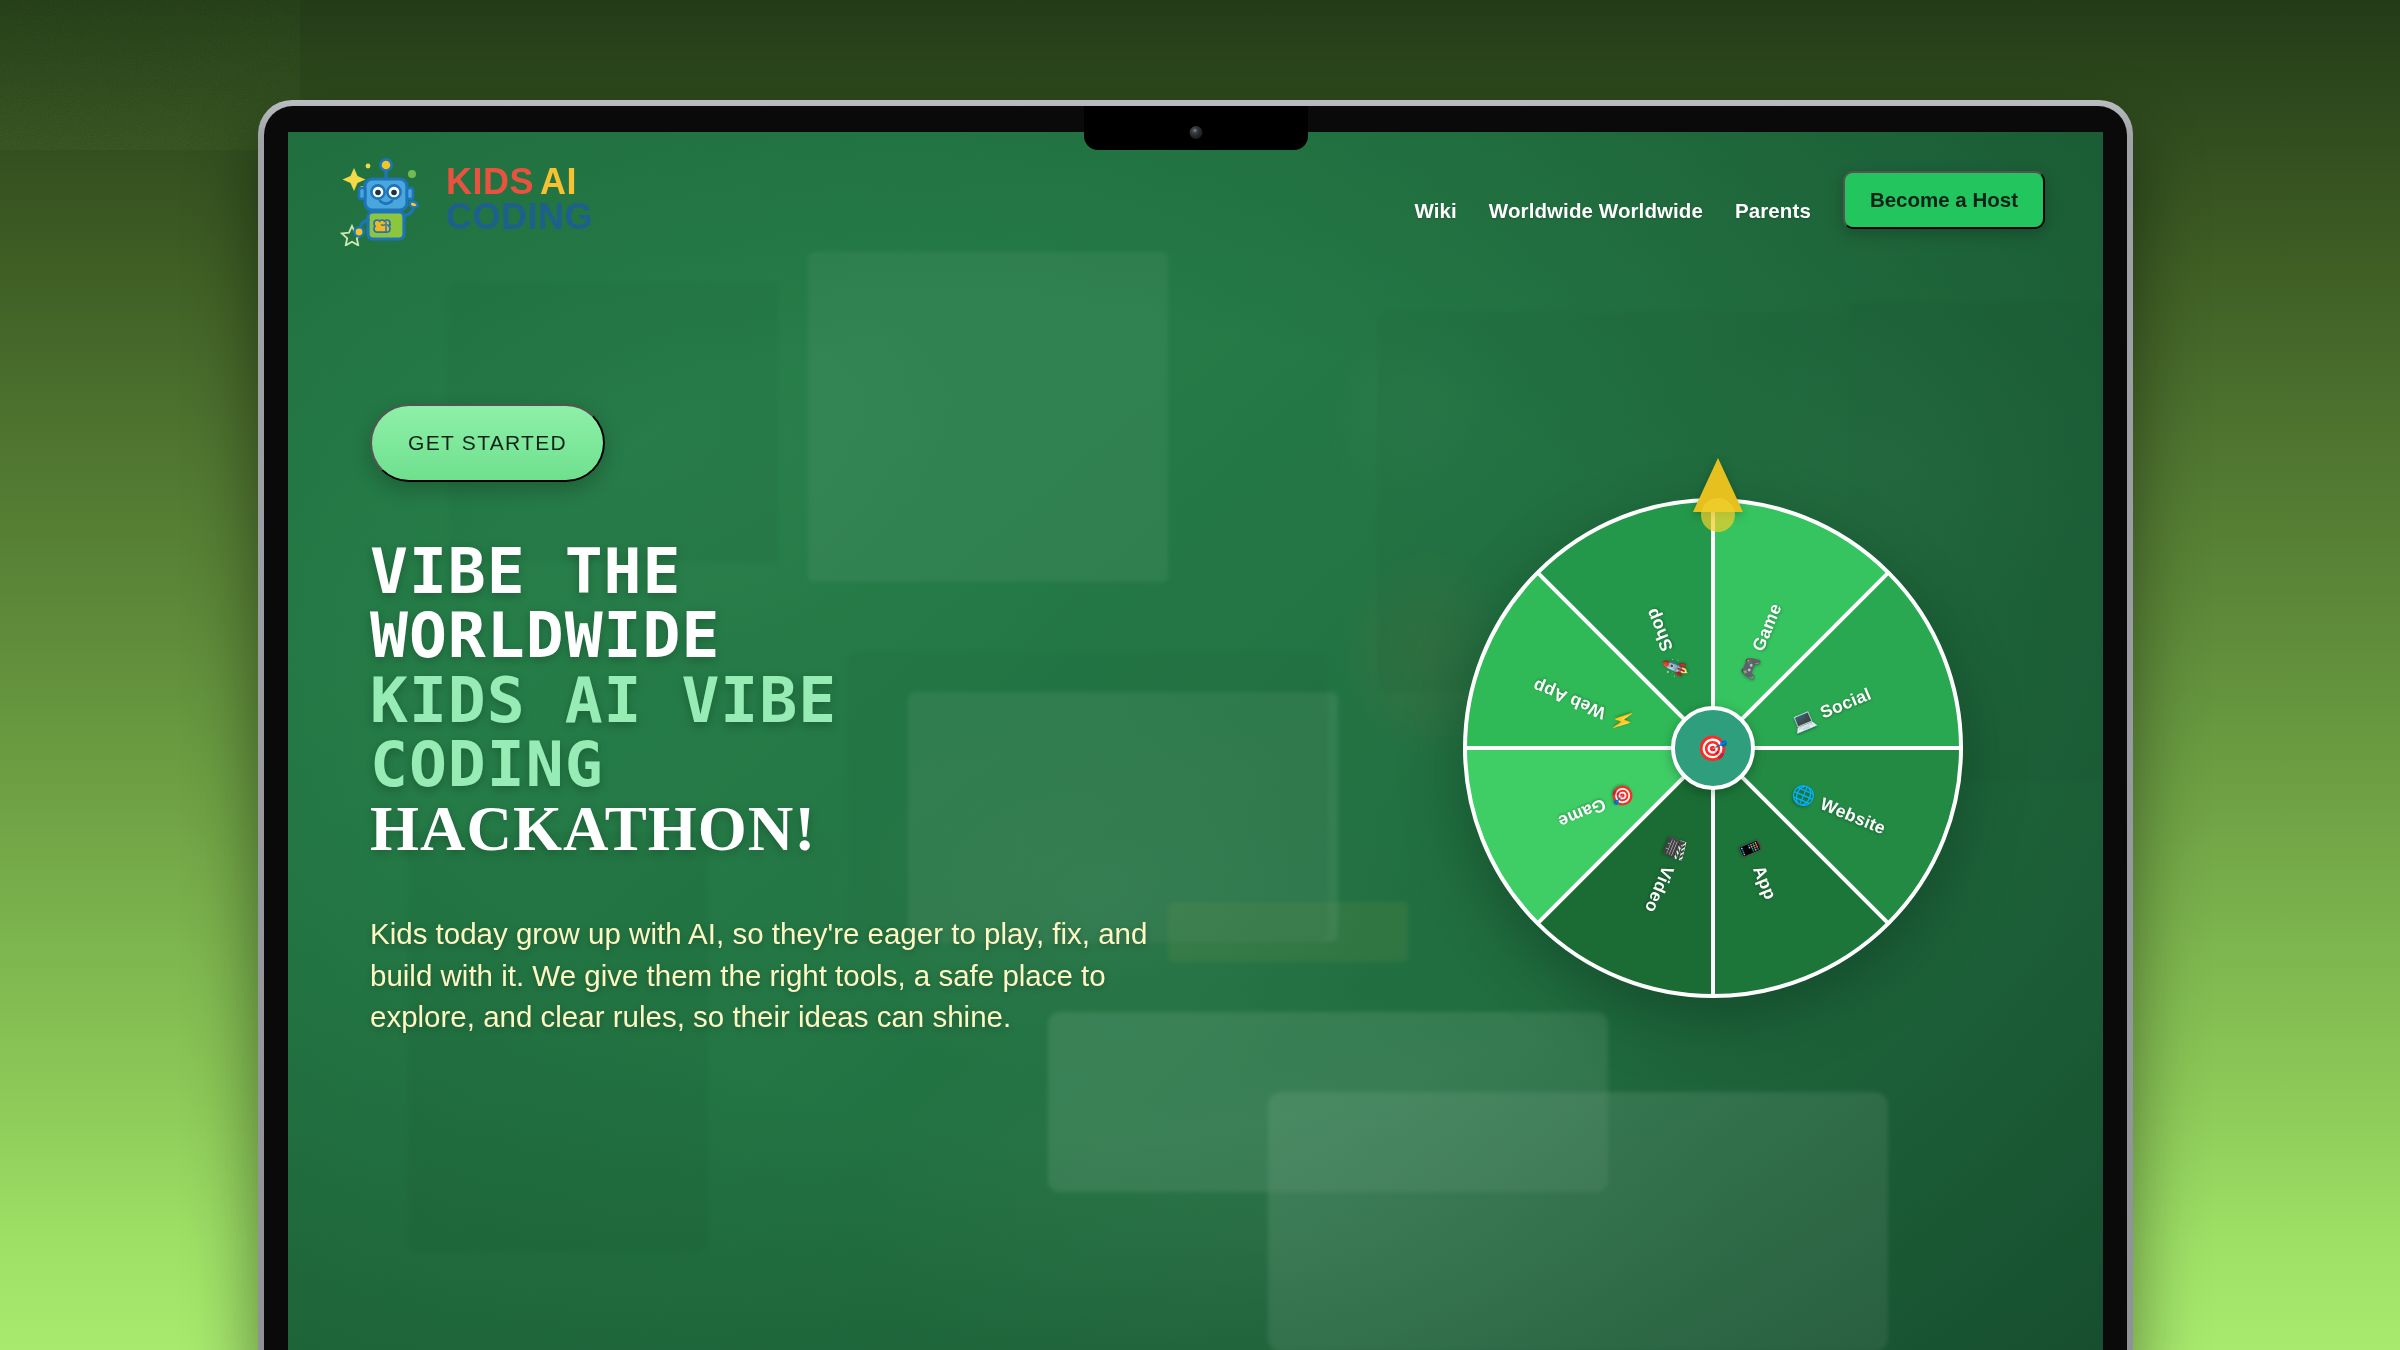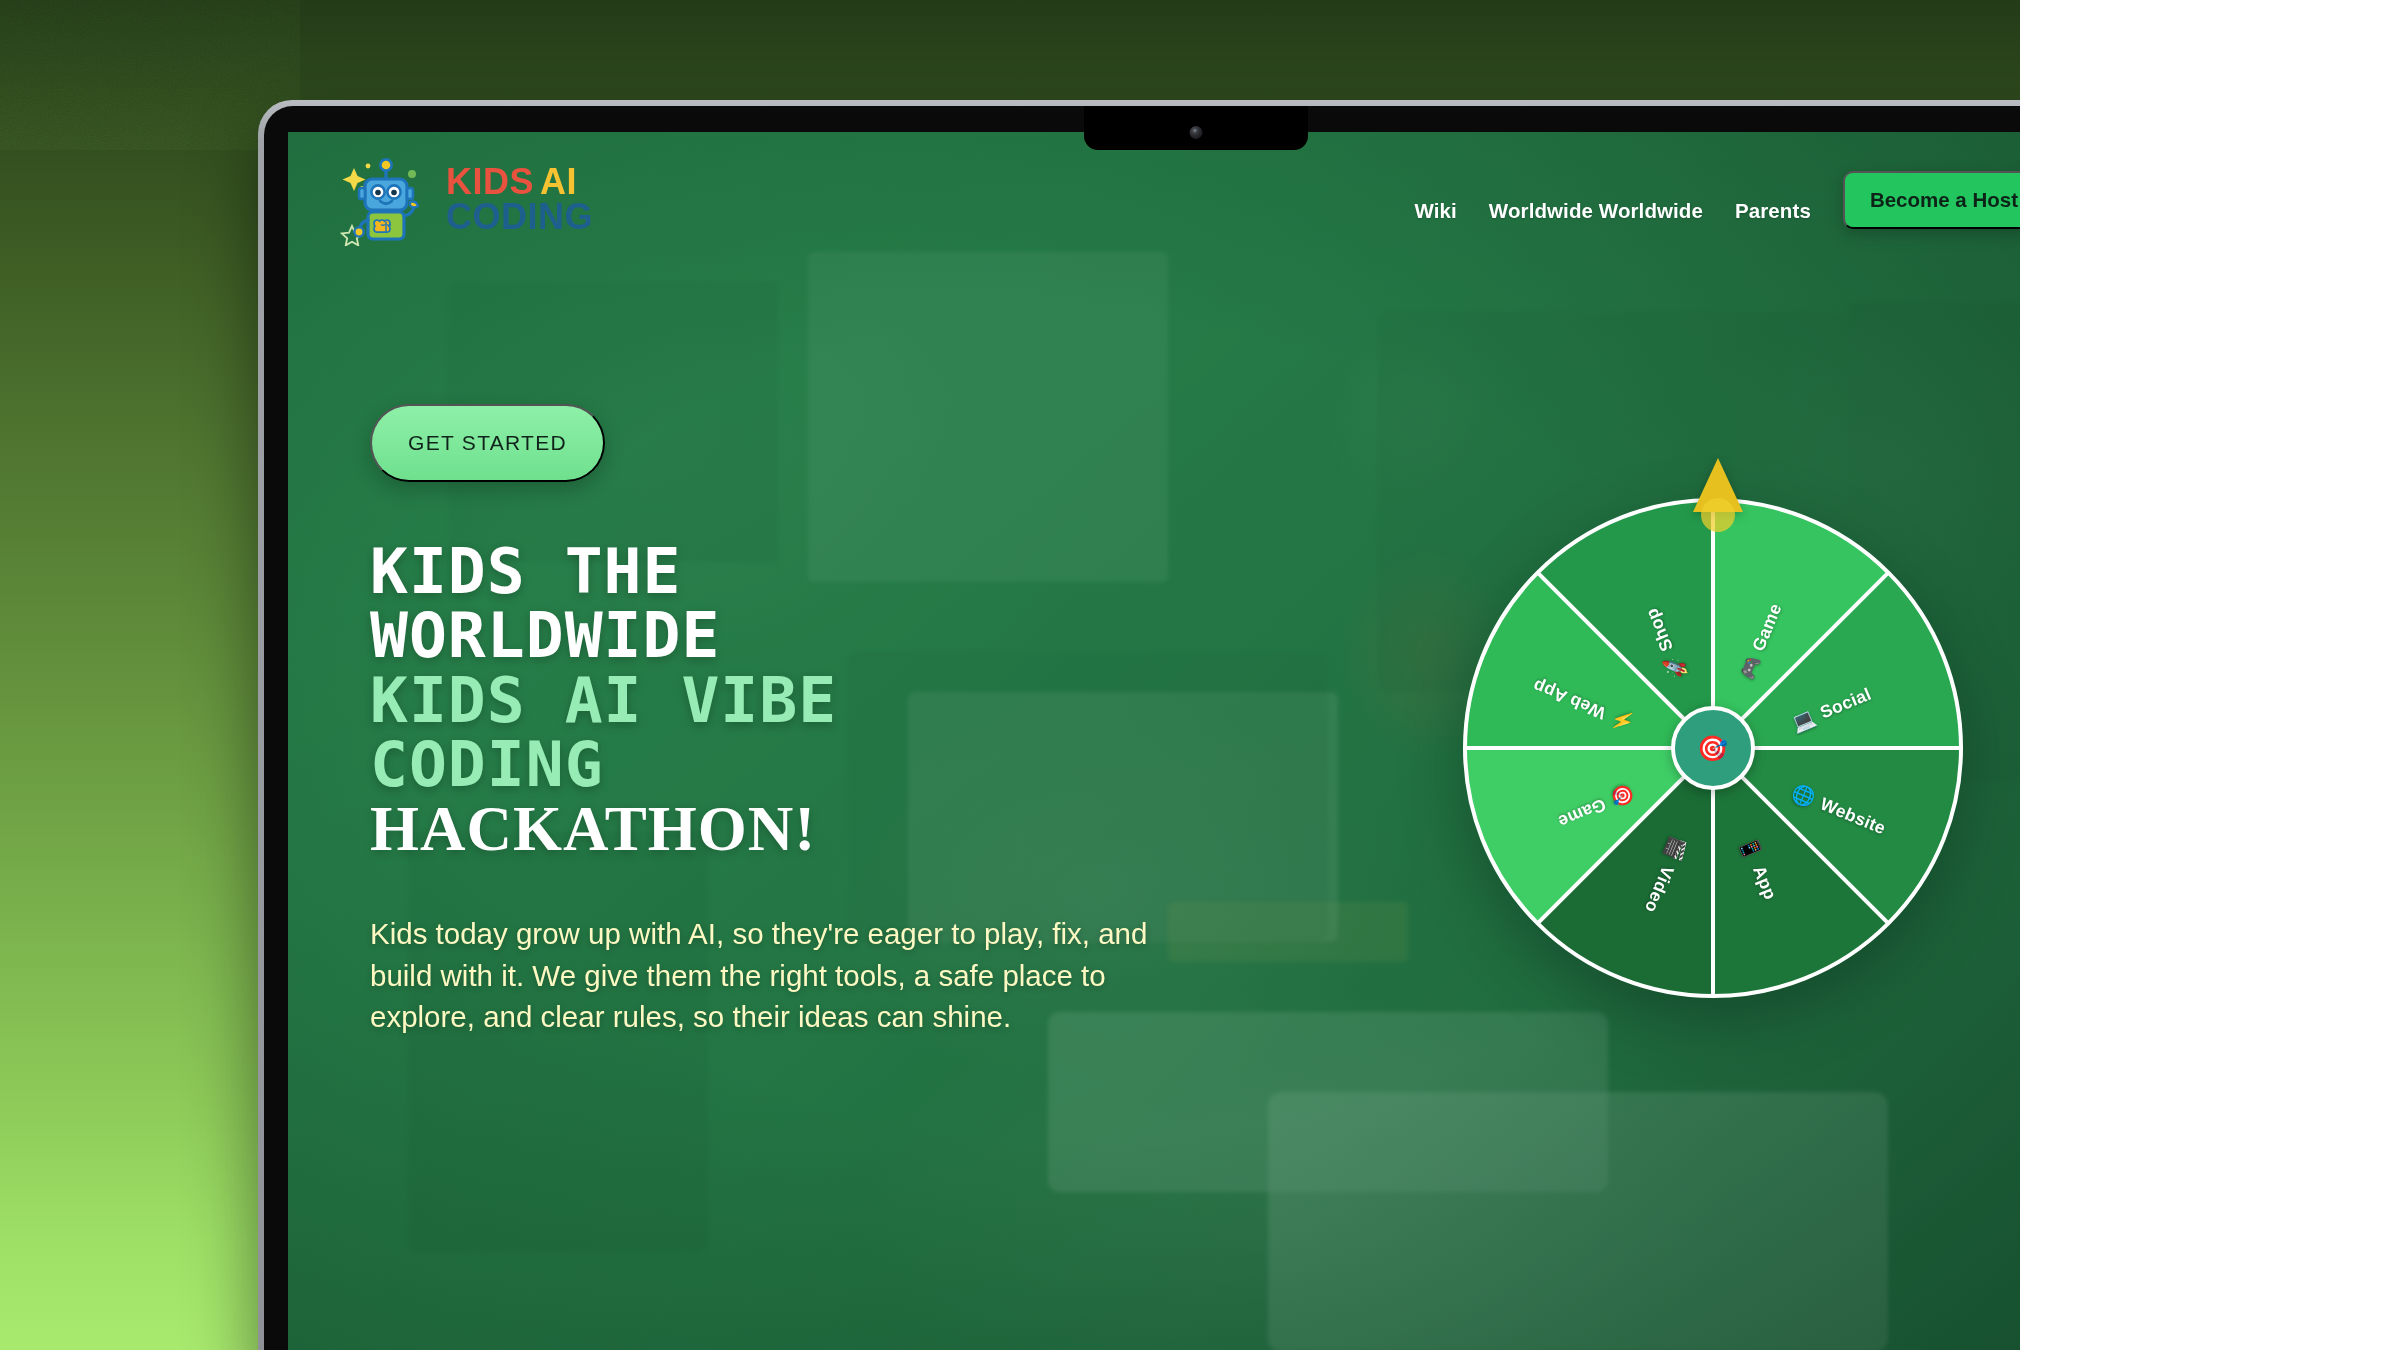--- a/index.html
+++ b/index.html
@@ -3,21 +3,21 @@
 <meta charset="utf-8">
 <style>
   * { margin:0; padding:0; box-sizing:border-box; }
   html, body {
     width:2400px; height:1350px; overflow:hidden;
     font-family:"Liberation Sans", sans-serif;
   }
 
   
   #page {
-    position:relative; width:2020px; height:1350px;
+    position:relative; width:2400px; height:1350px;
     background:linear-gradient(to bottom,
       #243b18 0%, #2f4a1d 8%, #3f5f25 20%, #4f7530 33%,
       #5e8a39 46%, #6d9f43 58%, #7db54e 70%, #8ecb59 82%,
       #9ee066 92%, #a8ea6e 100%);
     overflow:hidden;
   }
   #noise {
     position:absolute; inset:0;
     opacity:.30; mix-blend-mode:overlay; pointer-events:none;
   }
@@ -282,21 +282,21 @@
           <a class="nav-link">Worldwide Worldwide</a>
           <a class="nav-link">Parents</a>
           <button class="nav-cta">Become a Host</button>
         </nav>
       </header>
 
       <section id="hero-copy">
         <button class="pill">GET STARTED</button>
 
         <h1 id="hero-title">
-          <span class="ln l0">KIDS THE</span>
+          <span class="ln l0">VIBE THE</span>
           <span class="ln l1">WORLDWIDE</span>
           <span class="ln l2 accent">KIDS AI VIBE</span>
           <span class="ln l3 accent">CODING</span>
           <span class="ln l4">HACKATHON!</span>
         </h1>
 
         <p id="hero-sub">Kids today grow up with AI, so they're eager to play, fix, and build with it. We give them the right tools, a safe place to explore, and clear rules, so their ideas can shine.</p>
       </section>
 
       <div id="wheel-wrap">

